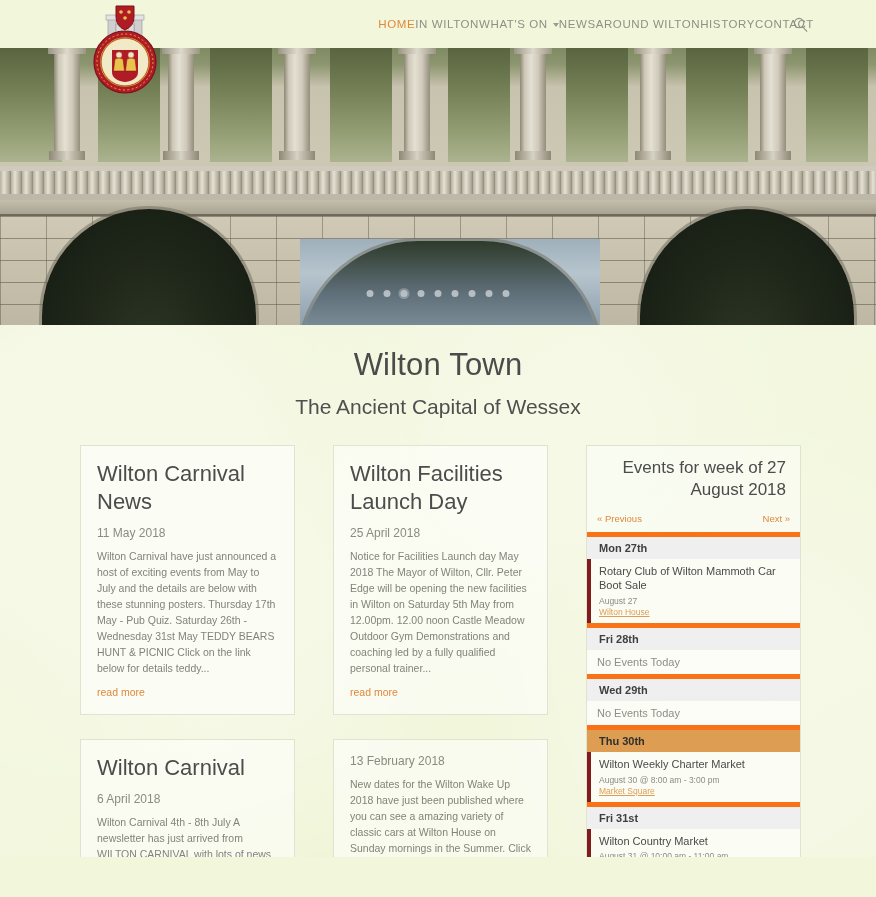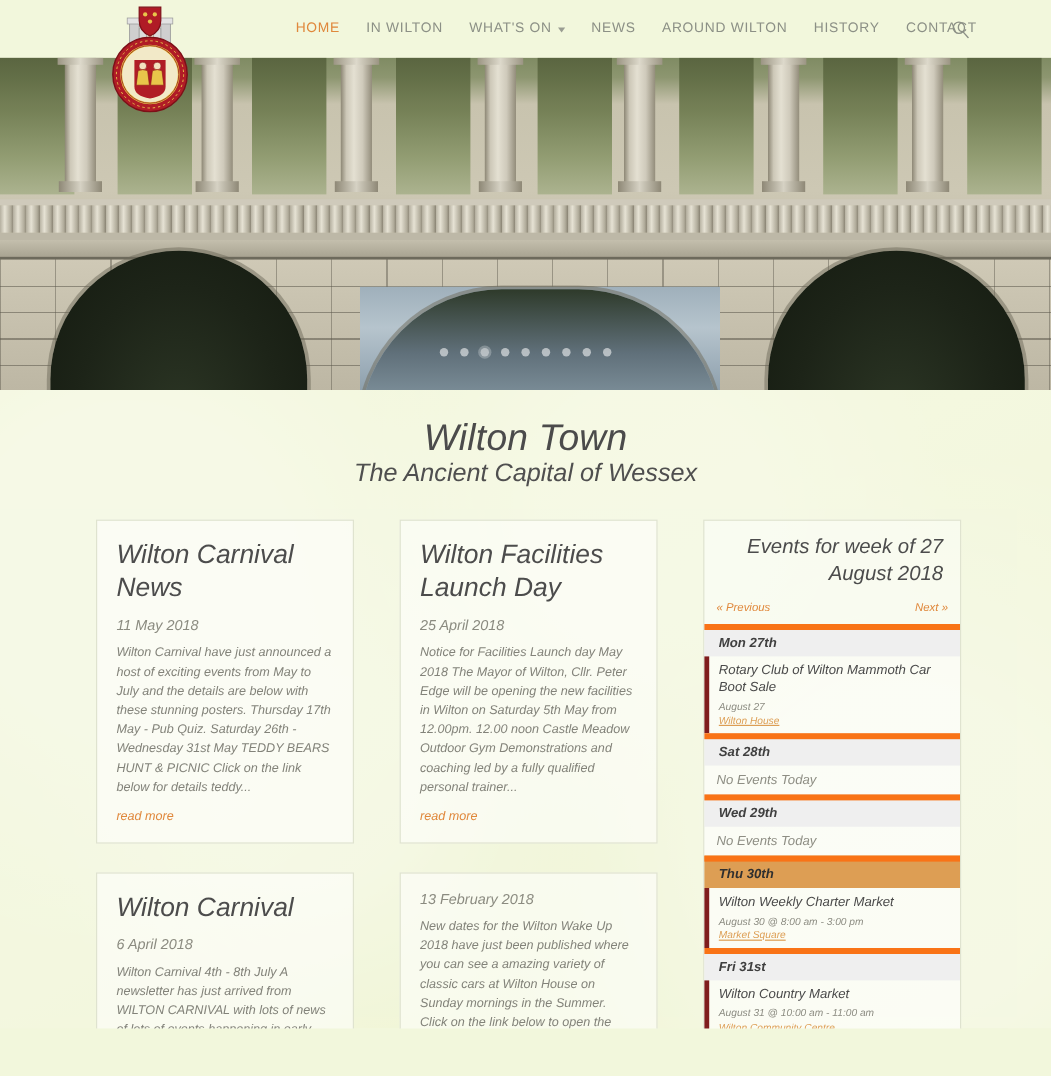--- a/index.html
+++ b/index.html
@@ -25,21 +25,20 @@
     left: 88px;
     top: 4px;
     width: 74px;
     height: 92px;
     z-index: 50;
   }
   .nav {
     margin-left: auto;
     display: flex;
     align-items: center;
-    gap: 22px;
     padding-right: 62px;
     font-size: 11.5px;
     letter-spacing: 0.6px;
     color: #8f9287;
   }
   .nav-item {
     color: #8c9086;
     text-decoration: none;
     white-space: nowrap;
     display: flex;
@@ -169,21 +168,20 @@
     background: #ffffff; display: block;
   }
   .slider-dots i.on { background:#ffffff; box-shadow:0 0 0 2px rgba(255,255,255,.45); }
 
   
   .main {
     position: relative;
     height: 532px;
     background: #f2f7dc;
     overflow: hidden;
-    font-style: italic;
   }
   .bg-texture {
     position: absolute; inset: 0;
     opacity: .30;
     background:
       radial-gradient(circle at 12% 28%, rgba(255,255,255,.95) 0 16%, rgba(255,255,255,0) 38%),
       radial-gradient(circle at 30% 62%, rgba(255,255,255,.8) 0 12%, rgba(255,255,255,0) 34%),
       radial-gradient(circle at 62% 18%, rgba(255,255,255,.8) 0 14%, rgba(255,255,255,0) 36%),
       radial-gradient(circle at 86% 72%, rgba(255,255,255,.85) 0 16%, rgba(255,255,255,0) 40%),
       radial-gradient(circle at 48% 92%, rgba(236,240,200,.9) 0 18%, rgba(255,255,255,0) 42%),
@@ -198,20 +196,21 @@
   .page-title {
     font-size: 31px;
     font-weight: 400;
     color: #4b4b4b;
     letter-spacing: .2px;
   }
   .page-subtitle {
     font-size: 21px;
     font-weight: 400;
     color: #4f4f4f;
+    margin-top: 12px;
   }
 
   .columns {
     position: relative;
     display: flex;
     padding: 26px 72px 0 80px;
     gap: 38px;
     align-items: flex-start;
   }
   .col-news { width: 215px; flex: 0 0 215px; }
@@ -474,21 +473,21 @@
           <a>Next »</a>
         </div>
 
         <div class="day-head">Mon 27th</div>
         <div class="event">
           <div class="event-name">Rotary Club of Wilton Mammoth Car Boot Sale</div>
           <div class="event-time">August 27</div>
           <a class="event-venue">Wilton House</a>
         </div>
 
-        <div class="day-head">Sat 28th</div>
+        <div class="day-head">Fri 28th</div>
         <div class="no-events">No Events Today</div>
 
         <div class="day-head">Wed 29th</div>
         <div class="no-events">No Events Today</div>
 
         <div class="day-head today">Thu 30th</div>
         <div class="event">
           <div class="event-name">Wilton Weekly Charter Market</div>
           <div class="event-time">August 30 @ 8:00 am - 3:00 pm</div>
           <a class="event-venue">Market Square</a>

